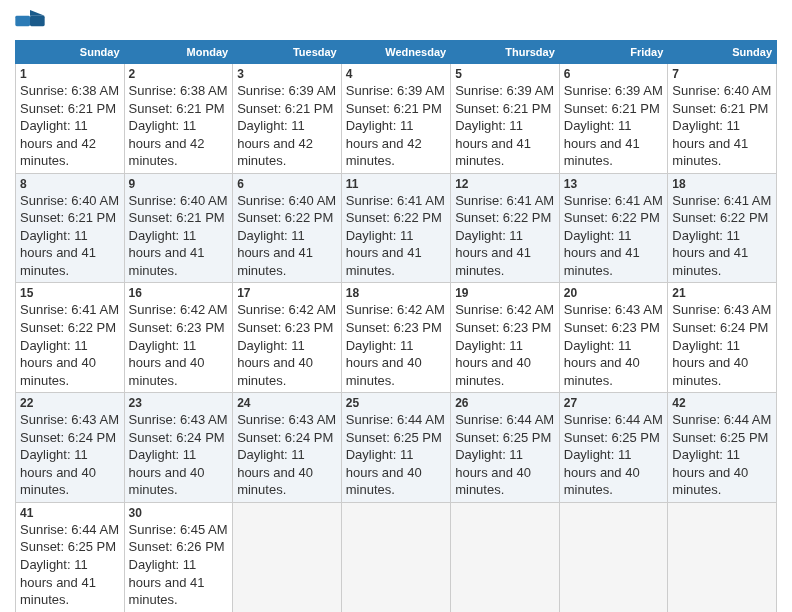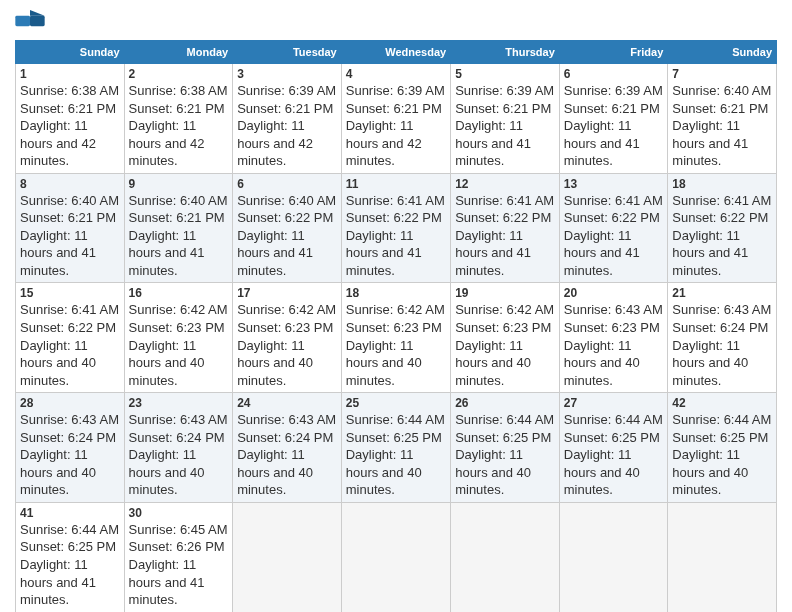--- a/index.html
+++ b/index.html
@@ -216,21 +216,21 @@
             <span class="day-num">20</span>
             <div class="day-info">Sunrise: 6:43 AM<br>Sunset: 6:23 PM<br>Daylight: 11 hours and 40 minutes.</div>
           </td>
           <td>
             <span class="day-num">21</span>
             <div class="day-info">Sunrise: 6:43 AM<br>Sunset: 6:24 PM<br>Daylight: 11 hours and 40 minutes.</div>
           </td>
         </tr>
         <tr class="row-shaded">
           <td>
-            <span class="day-num">28</span>
+            <span class="day-num">22</span>
             <div class="day-info">Sunrise: 6:43 AM<br>Sunset: 6:24 PM<br>Daylight: 11 hours and 40 minutes.</div>
           </td>
           <td>
             <span class="day-num">23</span>
             <div class="day-info">Sunrise: 6:43 AM<br>Sunset: 6:24 PM<br>Daylight: 11 hours and 40 minutes.</div>
           </td>
           <td>
             <span class="day-num">24</span>
             <div class="day-info">Sunrise: 6:43 AM<br>Sunset: 6:24 PM<br>Daylight: 11 hours and 40 minutes.</div>
           </td>

